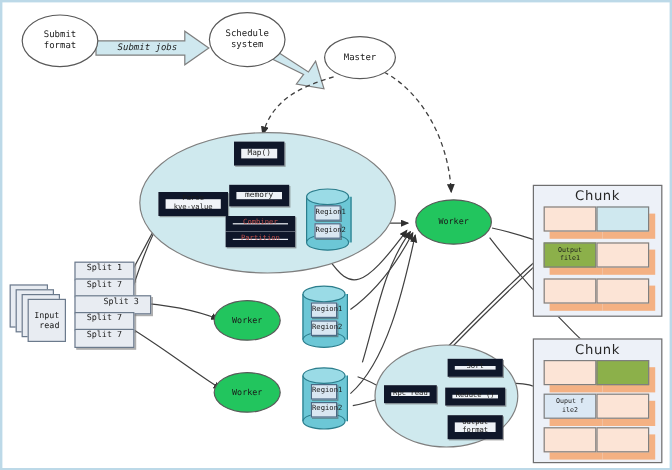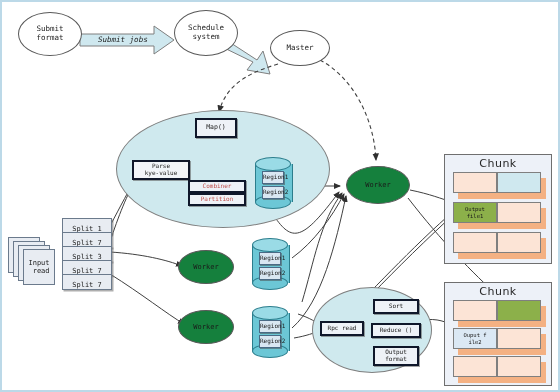--- a/index.html
+++ b/index.html
@@ -12,38 +12,38 @@
   .node{position:absolute;box-sizing:border-box;}
 
   
   .ellipse{
     border:1px solid #595959;border-radius:50%;
     display:flex;align-items:center;justify-content:center;
     text-align:center;line-height:1.15;color:#1a1a1a;
     font-family:"DejaVu Sans Mono","Liberation Mono",monospace;
   }
   .ellipse.plain{background:#ffffff;}
-  .ellipse.teal{background:#15803d;justify-content:center;}
+  .ellipse.teal{background:#22c55e;justify-content:center;}
   .ellipse.bigteal{background:#cfe9ee;border:1px solid #7f7f7f;}
 
   
   .box{
-    border:2px solid #0f172a;background:#eef2f7;
+    border:6px solid #0f172a;background:#eef2f7;
     display:flex;align-items:center;justify-content:center;text-align:center;
     font-family:"DejaVu Sans Mono","Liberation Mono",monospace;
     color:#1a1a1a;line-height:1.1;
     box-shadow:1px 1px 0 rgba(90,90,90,.55);
   }
   .box.red{color:#c0504d;}
   .box.plainwhite{background:#f2f5f9;}
 
   
   .split{
     border:1px solid #6b7a8c;background:#e8ecf2;
-    display:flex;align-items:flex-end;justify-content:center;
+    display:flex;align-items:flex-start;justify-content:center;
     font-family:"DejaVu Sans Mono","Liberation Mono",monospace;
     font-size:7px;color:#1a1a1a;
     box-shadow:1.5px 1.5px 0 rgba(120,120,120,.6);
   }
   .inputfile{
     border:1px solid #6b7a8c;background:#e8ecf2;
     display:flex;align-items:center;justify-content:center;text-align:center;
     font-family:"DejaVu Sans Mono","Liberation Mono",monospace;
     font-size:7px;color:#1a1a1a;line-height:1.15;
   }
@@ -183,20 +183,23 @@
     <div>
       <div>Parse</div>
       <div>kye-value</div>
     </div>
   </div>
 
   <div class="node box" style="left:193px;top:116px;width:42px;height:20px;font-size:6.5px;">
     <span>Map()</span>
   </div>
 
+  <div class="node box" style="left:189px;top:152px;width:50px;height:18px;font-size:6.5px;">
+    <span>memory</span>
+  </div>
 
   <div class="node box red" style="left:186px;top:178px;width:58px;height:13px;font-size:6px;">
     <span>Combiner</span>
   </div>
   <div class="node box red" style="left:186px;top:191px;width:58px;height:13px;font-size:6px;">
     <span>Partition</span>
   </div>
 
   <div class="cyl" style="left:253px;top:155px;width:36px;height:52px;">
     <div class="body"></div>
@@ -220,21 +223,21 @@
     </div>
   </div>
 
   <div style="position:absolute;left:60px;top:216px;">
     <div class="split" style="position:absolute;left:0;top:0;width:48px;height:14px;">
       <span>Split 1</span>
     </div>
     <div class="split" style="position:absolute;left:0;top:14px;width:48px;height:14px;">
       <span>Split 7</span>
     </div>
-    <div class="split" style="position:absolute;left:0;top:28px;width:48px;height:14px;">
+    <div class="split" style="position:absolute;left:0;top:28px;width:48px;height:14px;padding-left:14px;">
       <span>Split 3</span>
     </div>
     <div class="split" style="position:absolute;left:0;top:42px;width:48px;height:14px;">
       <span>Split 7</span>
     </div>
     <div class="split" style="position:absolute;left:0;top:56px;width:48px;height:14px;">
       <span>Split 7</span>
     </div>
   </div>
 

